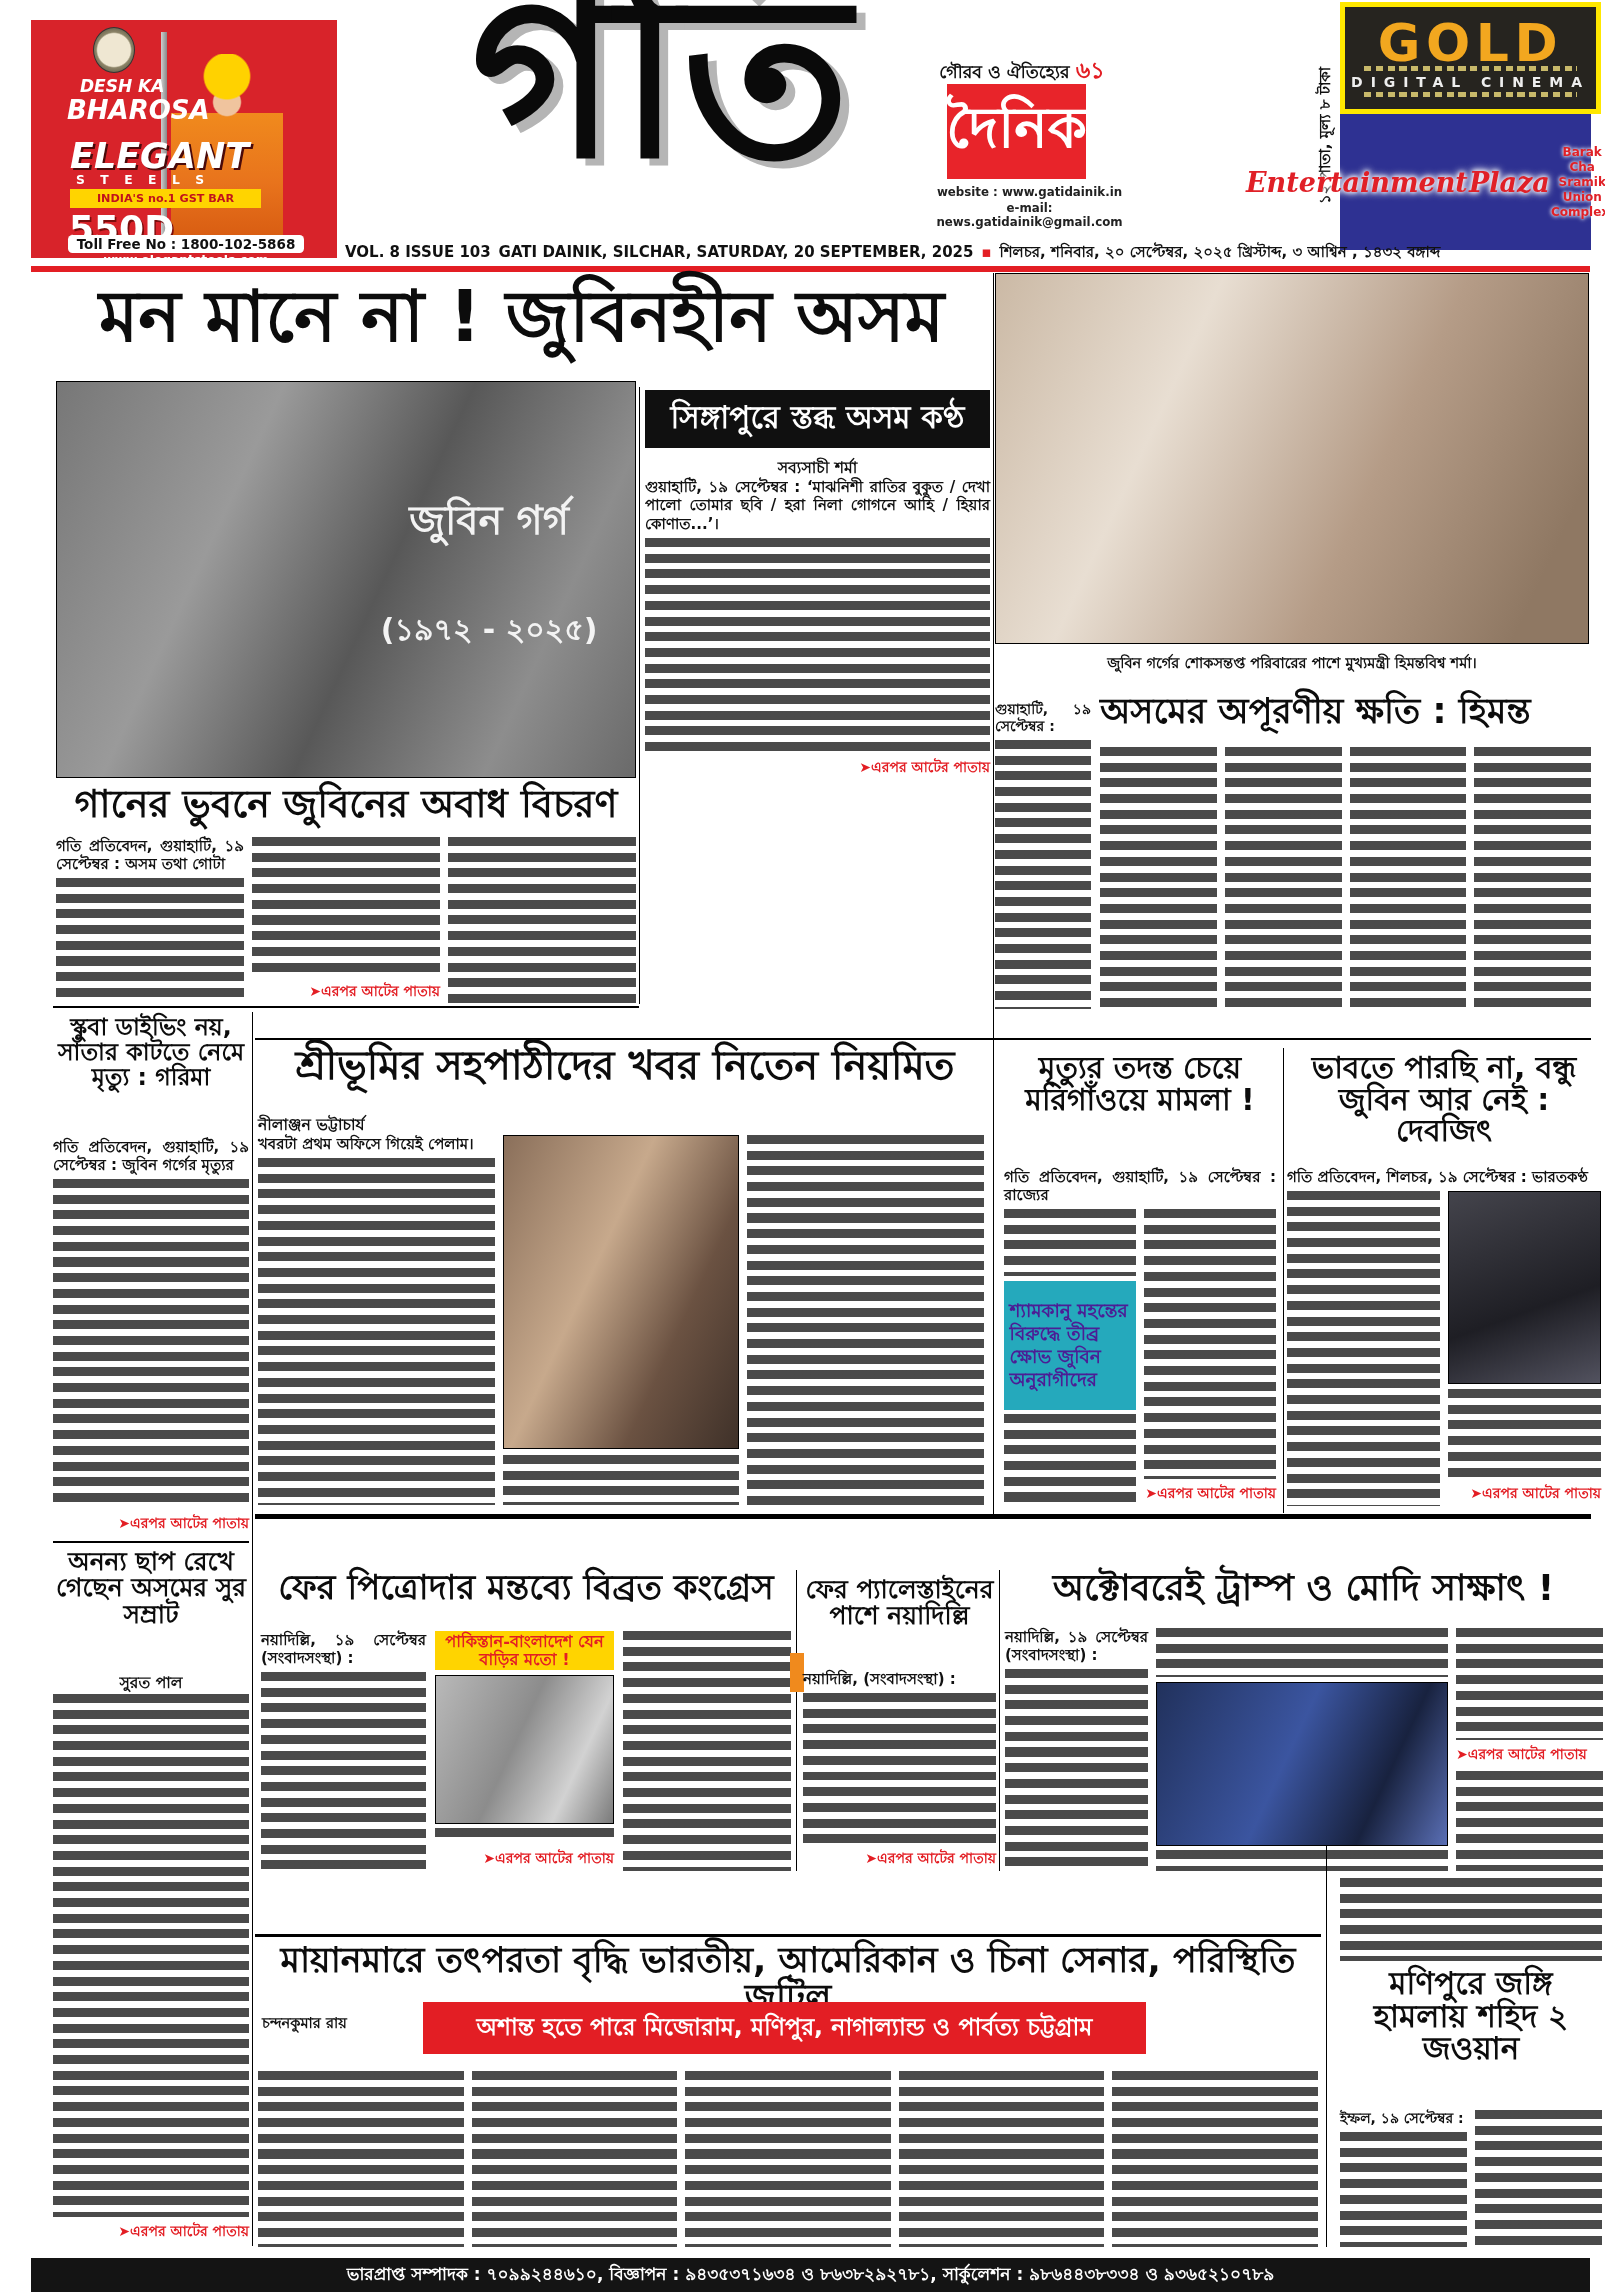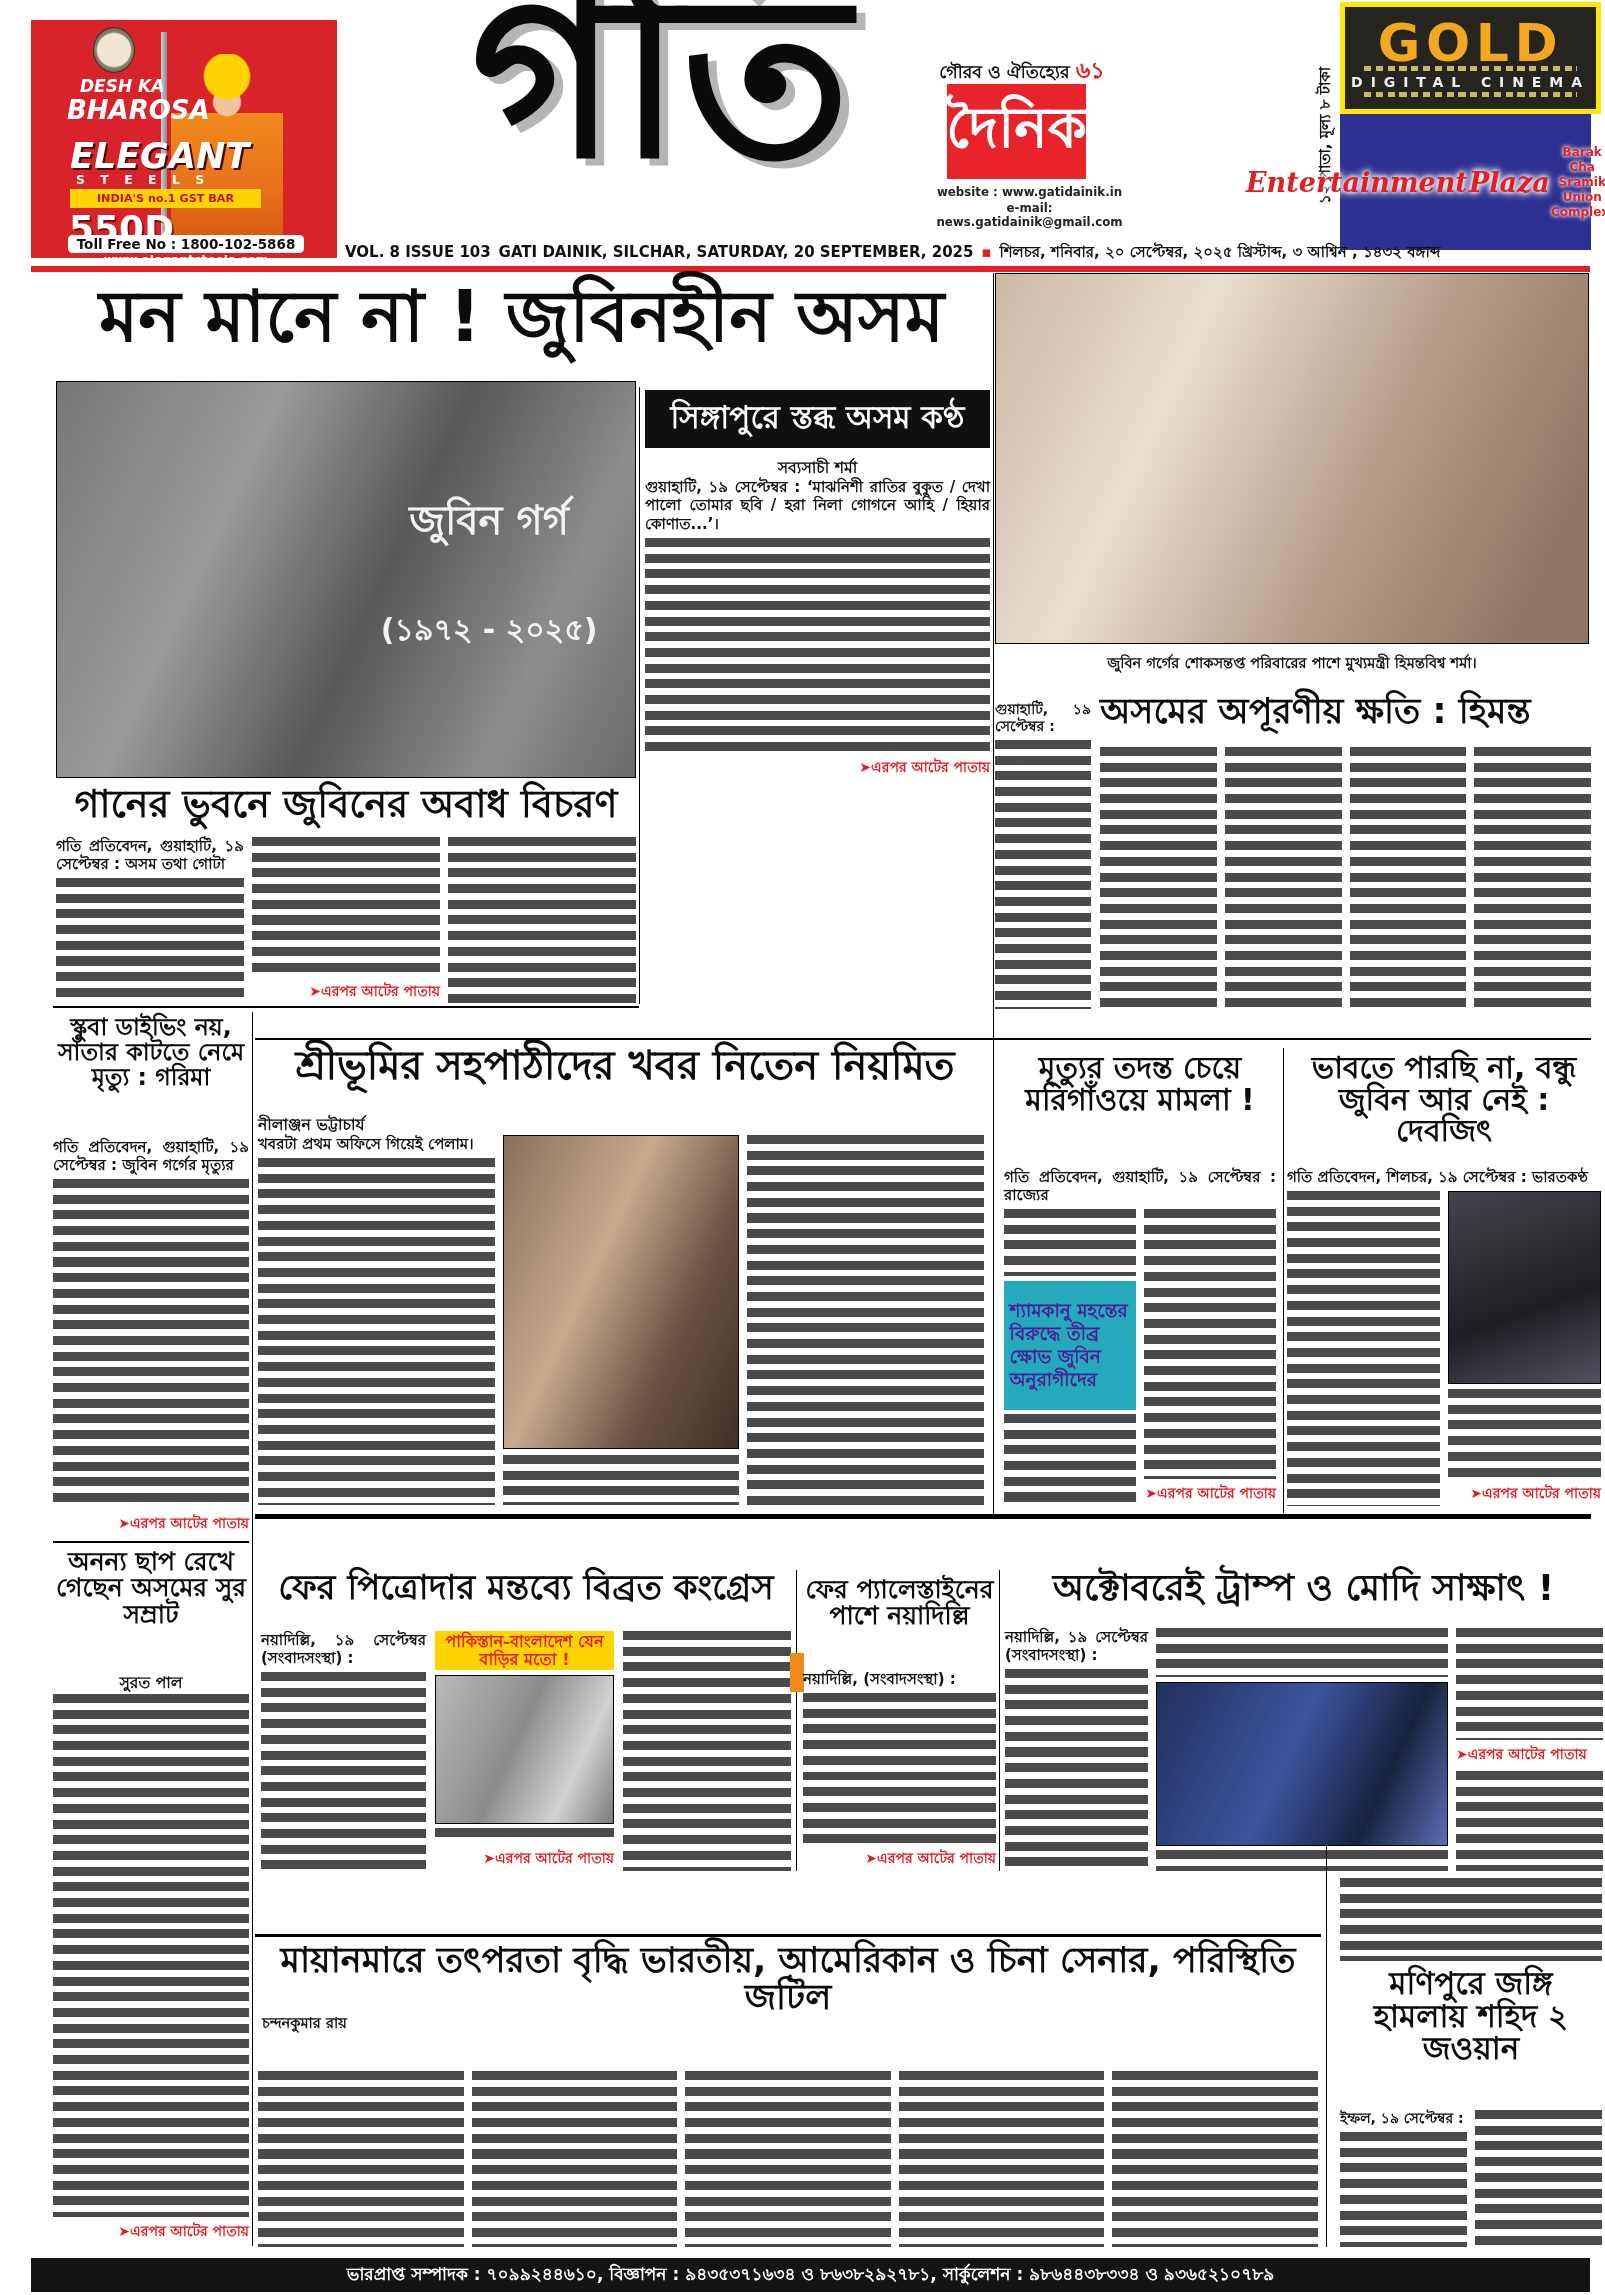--- a/index.html
+++ b/index.html
@@ -299,20 +299,21 @@
   <div class="abs flexcol" style="left:1456px;top:1628px;width:147px;height:243px;">
     <div class="fake" style="height:112px;"></div>
     <div class="contline" style="text-align:left;"><span class="cont">➤এরপর আটের পাতায়</span></div>
     <div class="fake grow" style="margin-top:3.4px;"></div>
   </div>
 
   <div class="abs hrule" style="left:255px;top:1934px;width:1066px;height:3.4px;"></div>
 
   <div class="abs hl center" style="left:258px;top:1942px;width:1060px;font-size:35px;">মায়ানমারে তৎপরতা বৃদ্ধি ভারতীয়, আমেরিকান ও চিনা সেনার, পরিস্থিতি জটিল</div>
   <div class="abs byline" style="left:262px;top:2012px;width:157px;font-size:14.6px;">চন্দনকুমার রায়</div>
+  <div class="abs alertbox" style="left:423px;top:2002px;width:723px;height:52px;">অশান্ত হতে পারে মিজোরাম, মণিপুর, নাগাল্যান্ড ও পার্বত্য চট্টগ্রাম</div>
   <div class="abs" style="left:258px;top:2071px;width:1060px;height:176px;">
     <div class="colwrap">
       <div>
           <div class="fake grow"></div>
         </div>
       <div>
           <div class="fake grow"></div>
         </div>
       <div>
           <div class="fake grow"></div>

